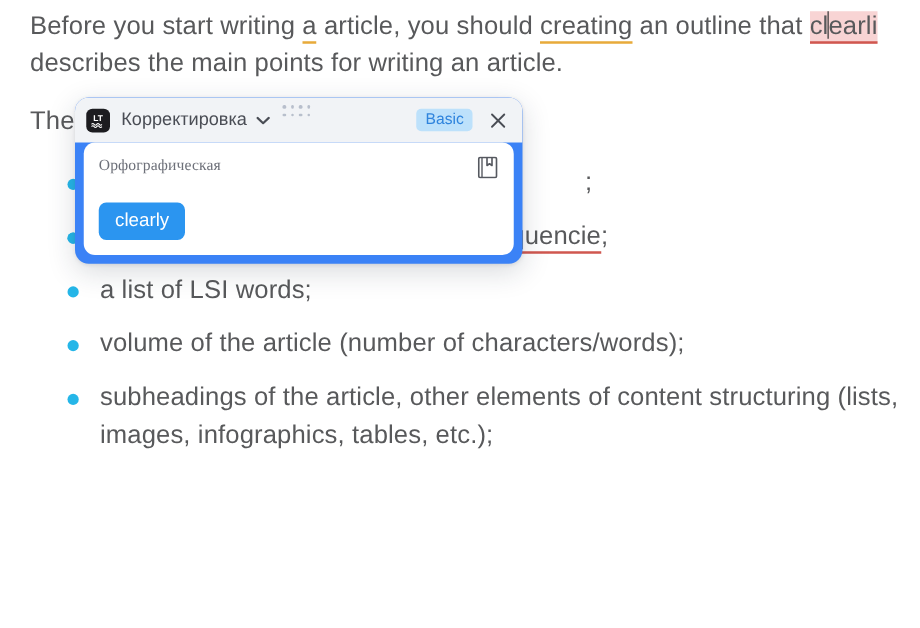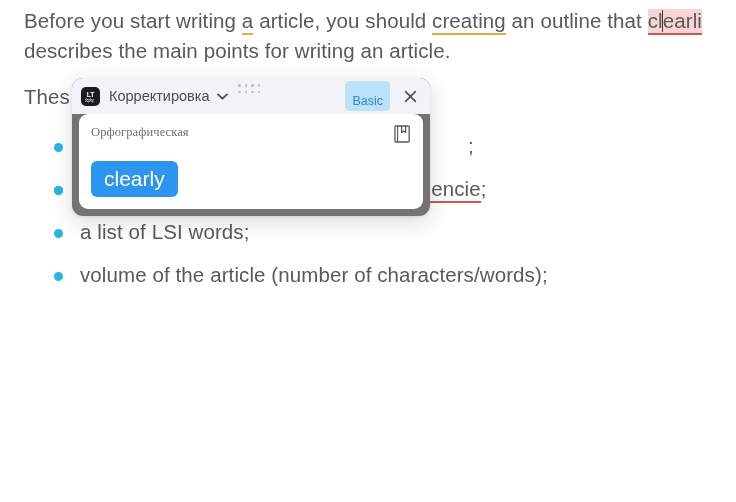--- a/index.html
+++ b/index.html
@@ -77,24 +77,24 @@
     left: 4px;
     top: 12px;
     width: 9px; height: 9px;
     border-radius: 50%;
     background: #25b6e8;
   }
 
   
   .lt-popup {
     position: absolute;
-    left: 72px;
+    left: 60px;
     top: 78px;
     width: 358px;
-    background: #737373;
+    background: #3b82f6;
     border-radius: 11px;
     box-shadow: 0 6px 22px rgba(30,40,60,0.17), 0 1px 3px rgba(30,40,60,0.10);
     overflow: hidden;
     z-index: 20;
   }
   .lt-header {
     position: relative;
     height: 36px;
     display: flex;
     align-items: center;
@@ -137,21 +137,21 @@
     width: 2.6px; height: 2.6px;
     border-radius: 50%;
     background: #b8bfcc;
   }
   .lt-spacer { flex: 1 1 auto; }
   .lt-badge {
     font-size: 12.5px;
     color: #2f84dd;
     background: #bde1fb;
     border-radius: 4px;
-    padding: 14px 7px 3px 7px;
+    padding: 2px 7px 3px 7px;
     line-height: 1;
     white-space: nowrap;
   }
   .lt-close {
     margin-left: 12px;
     margin-right: 3px;
     width: 16px; height: 16px;
     display: flex; align-items: center; justify-content: center;
     cursor: pointer;
   }
@@ -183,21 +183,21 @@
   .lt-actions {
     display: flex;
     align-items: center;
     gap: 8px;
     margin-top: 14px;
   }
   .btn {
     font-family: "Liberation Sans", "DejaVu Sans", sans-serif;
     border: none;
     border-radius: 6px;
-    font-size: 21px;
+    font-size: 15px;
     padding: 7px 13px 8px 13px;
     cursor: pointer;
     line-height: 1;
     white-space: nowrap;
   }
   .btn-primary { background: #2b95f0; color: #ffffff; }
   .btn-secondary { background: #eef0f3; color: #4a4d55; }
 </style>
 </head>
 <body>
@@ -219,20 +219,23 @@
       <span></span>
     </li>
     <li>
       <span>keywords in descending order of </span><span class="err-spell">frequencie</span><span>;</span>
     </li>
     <li>
       <span>a list of LSI words;</span>
     </li>
     <li>
       <span>volume of the article (number of characters/words);</span>
+    </li>
+    <li>
+      <span>subheadings of the article, other elements of content structuring (lists, images, infographics, tables, etc.);</span>
     </li>
   </ul>
 
   <div class="lt-popup">
 
     <div class="lt-header">
 
       <span class="lt-logo">
         <svg width="15" height="15" viewBox="0 0 16 16" aria-hidden="true">
           <text x="8" y="8.2" text-anchor="middle" font-family="Liberation Sans, sans-serif" font-size="7.2" font-weight="bold" fill="#ffffff">LT</text>

